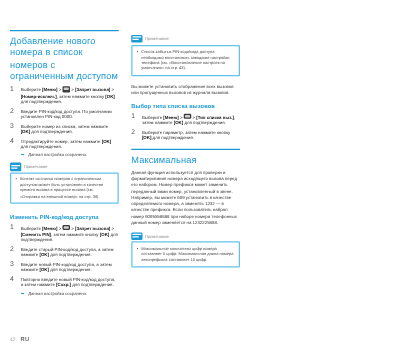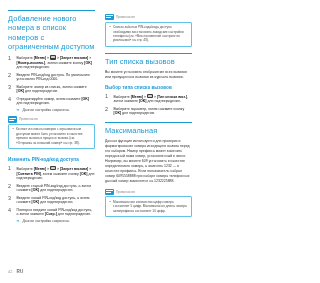--- a/index.html
+++ b/index.html
@@ -12,21 +12,21 @@
     height: 283px;
     position: relative;
     font-family: "Liberation Sans", sans-serif;
     color: #2b2b2b;
     overflow: hidden;
   }
 
   .page {
     position: absolute;
     inset: 0;
-    padding: 10px 8px 0 8px;
+    padding: 24px 8px 0 8px;
     box-sizing: border-box;
   }
 
   .columns {
     display: flex;
     gap: 10px;
     height: 248px;
   }
   .col {
     width: 87px;
@@ -284,21 +284,20 @@
           <span class="note-icon"></span>
           <span class="note-title">Примечание</span>
         </div>
         <div class="note-body">
           <ul>
             <li>Список забытых PIN-кода/кода доступа необходимо восстановить заводские настройки телефона (см. «Восстановление настроек по умолчанию» на стр. 43).</li>
           </ul>
         </div>
       </div>
 
-      <h1 class="h1">Тип списка вызовов</h1>
 
       <p class="intro">Вы можете установить отображение всех вызовов или пропущенных вызовов из журнала вызовов.</p>
 
       <h2 class="h2">Выбор типа списка вызовов</h2>
 
       <ol class="steps">
         <li>
           <span class="num">1</span>
           <span class="step-text"><span>Выберите </span><b>[Меню]</b><span> &gt; </span><span class="keyicon"></span><span> &gt; </span><b>[Тип списка выз.]</b><span>, затем нажмите </span><b>[OK]</b><span> для подтверждения.</span></span>
         </li>

